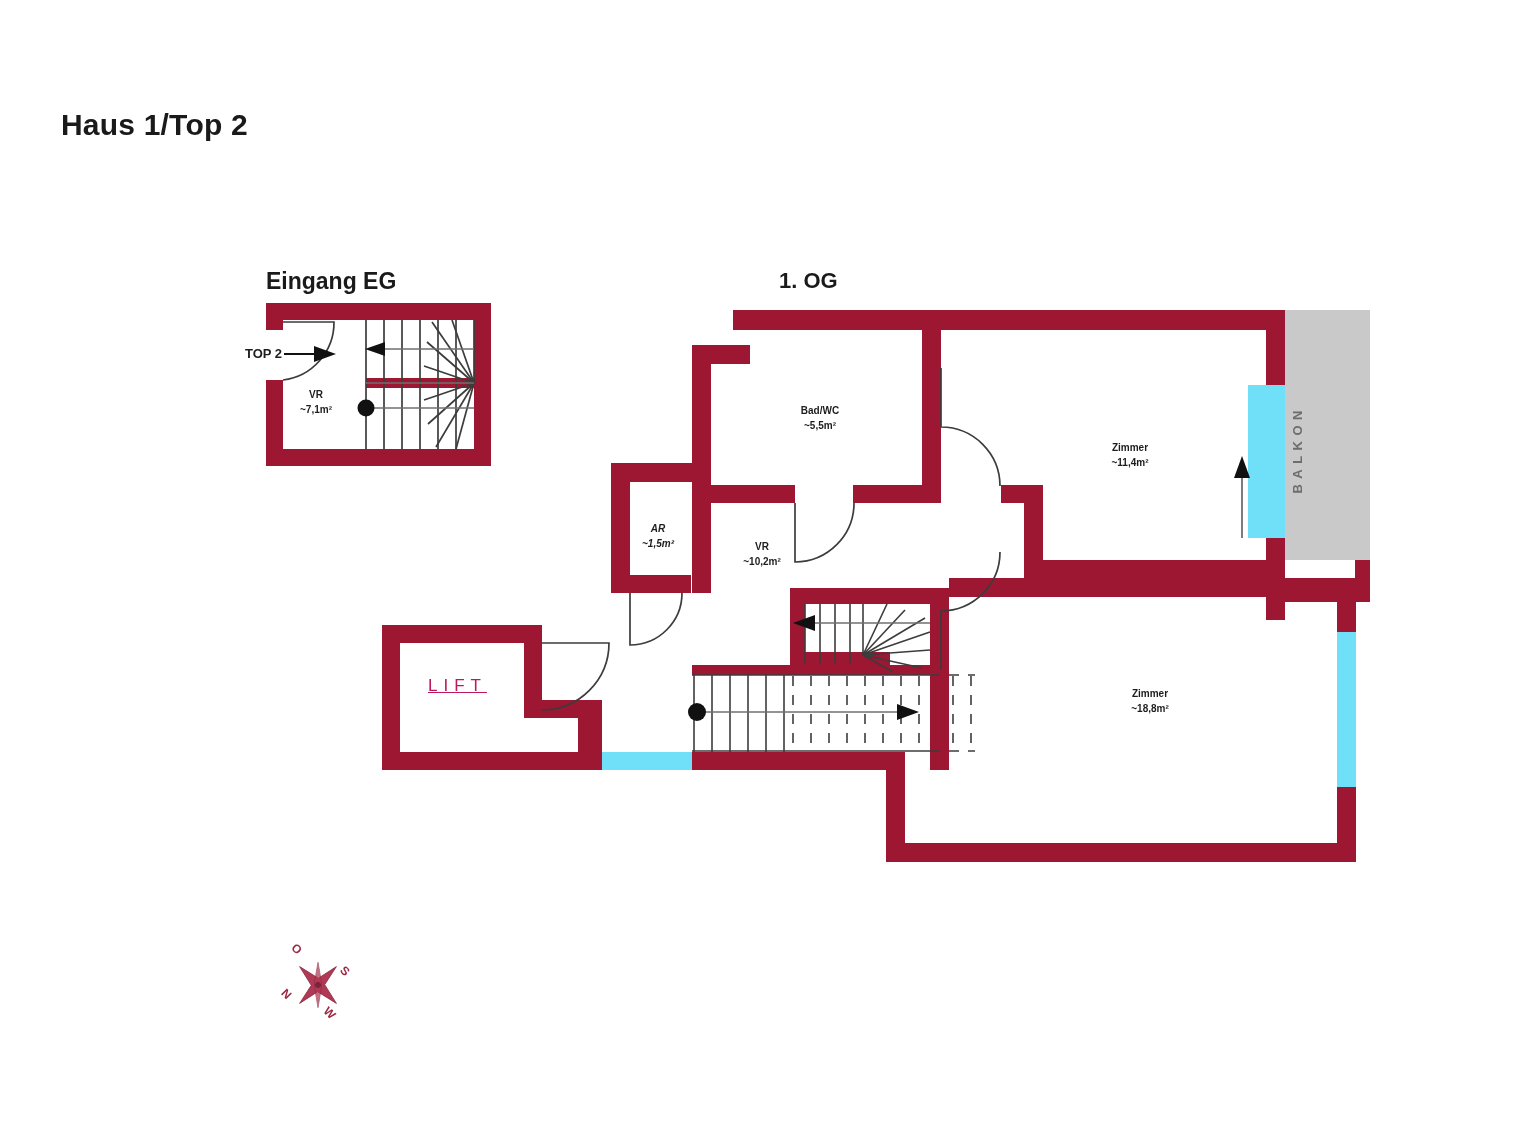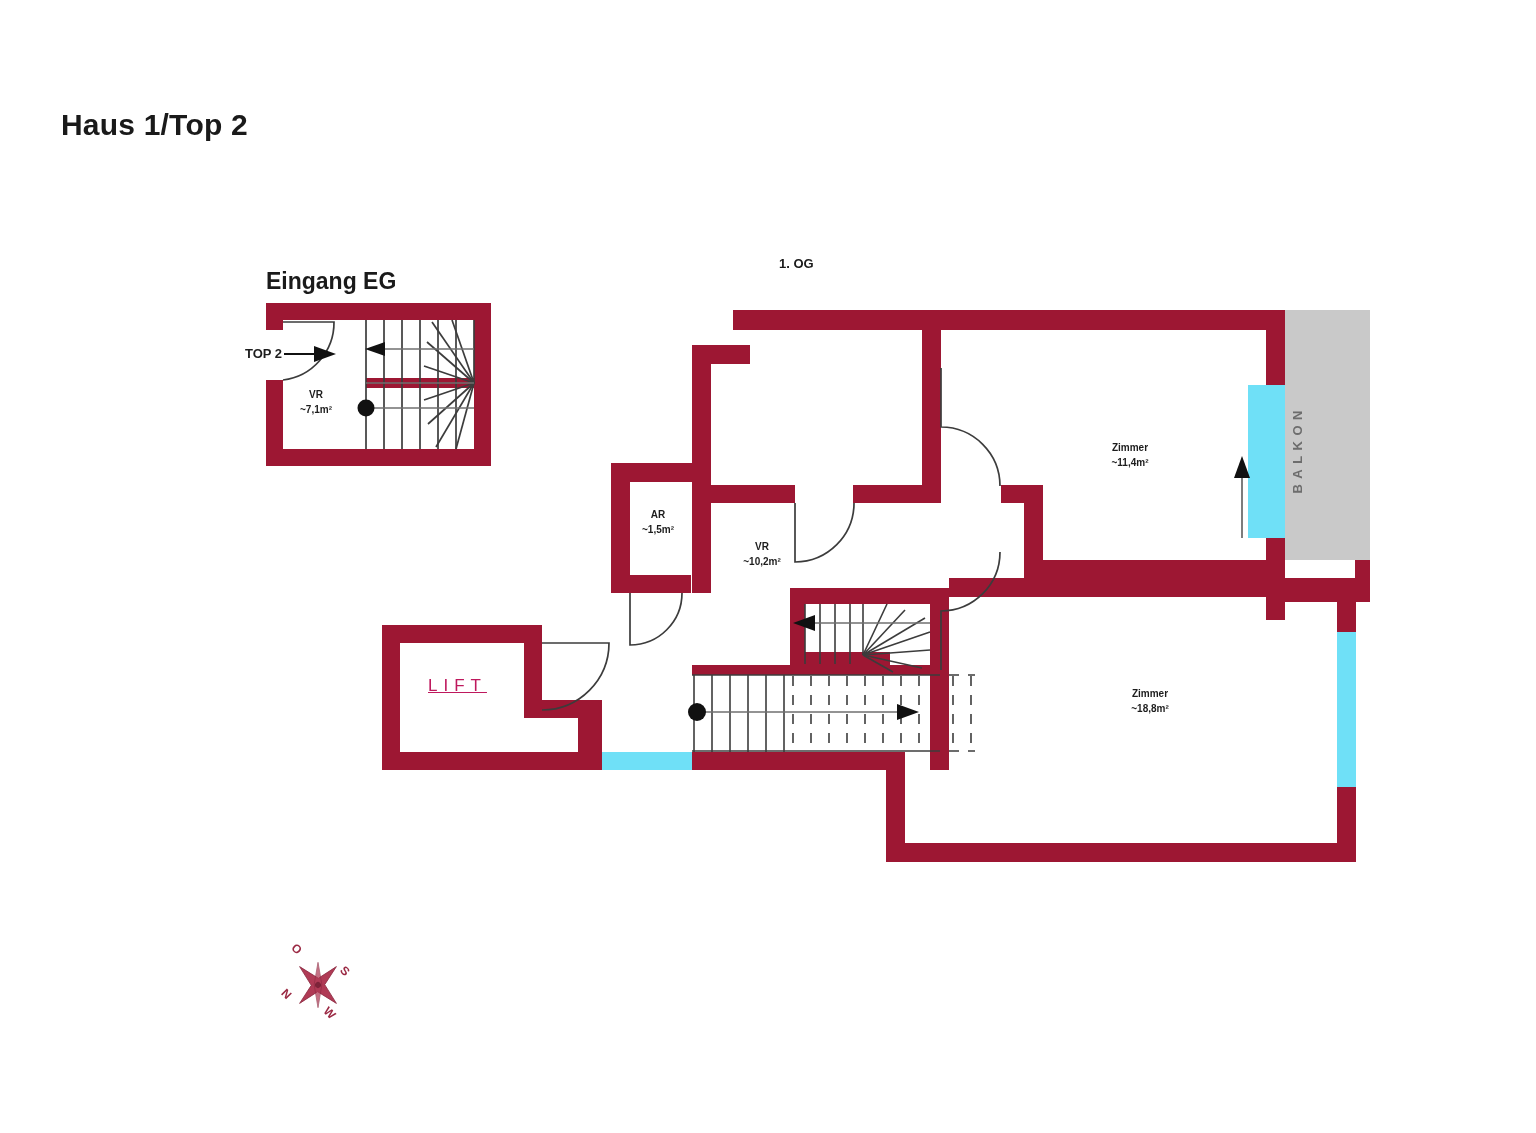--- a/index.html
+++ b/index.html
@@ -3,29 +3,29 @@
 <meta charset="utf-8">
 <style>
   html,body{margin:0;padding:0;background:#ffffff;}
   body{width:1536px;height:1133px;position:relative;overflow:hidden;
        font-family:"Liberation Sans","DejaVu Sans",sans-serif;}
   #stage{position:absolute;left:0;top:0;width:1377px;height:1133px;}
   #plan-svg{position:absolute;left:0;top:0;}
   .ttl{position:absolute;font-weight:bold;color:#1a1a1a;}
   #page-title{left:61px;top:108px;font-size:30px;letter-spacing:.2px;}
   #label-eg{left:266px;top:268px;font-size:23px;}
-  #label-og{left:779px;top:256px;font-size:13px;}
+  #label-og{left:779px;top:268px;font-size:22px;}
   .rmlab{position:absolute;text-align:center;color:#1d1d1d;font-weight:bold;
          font-size:10px;line-height:1.45;}
   .rmlab .nm{display:block;}
   .rmlab .ar{display:block;}
   #lbl-vr-eg{left:261px;top:388px;width:110px;}
   #lbl-top2{position:absolute;left:245px;top:346px;font-size:13px;font-weight:bold;color:#1d1d1d;}
   #lbl-badwc{left:730px;top:404px;width:180px;}
-  #lbl-ar{left:598px;top:508px;width:120px;}
+  #lbl-ar{left:598px;top:522px;width:120px;font-style:italic;}
   #lbl-vr-og{left:692px;top:540px;width:140px;}
   #lbl-z114{left:1030px;top:441px;width:200px;}
   #lbl-z188{left:1050px;top:687px;width:200px;}
   #lbl-lift{position:absolute;left:428px;top:676px;font-size:17px;color:#be185d;
             letter-spacing:6px;font-weight:500;text-decoration:underline;}
   #lbl-balkon{position:absolute;left:1290px;top:405px;font-size:13px;color:#6d6d6d;
               letter-spacing:5.5px;font-weight:600;
               writing-mode:vertical-rl;transform:rotate(180deg);}
   #compass{position:absolute;left:278px;top:940px;width:90px;height:95px;}
 </style>
@@ -252,20 +252,24 @@
 
   <div class="ttl" id="label-og">1. OG</div>
 
   <div id="lbl-top2">TOP 2</div>
 
   <div class="rmlab" id="lbl-vr-eg">
     <span class="nm">VR</span>
     <span class="ar">~7,1m²</span>
   </div>
 
+  <div class="rmlab" id="lbl-badwc">
+    <span class="nm">Bad/WC</span>
+    <span class="ar">~5,5m²</span>
+  </div>
 
   <div class="rmlab" id="lbl-ar">
     <span class="nm">AR</span>
     <span class="ar">~1,5m²</span>
   </div>
 
   <div class="rmlab" id="lbl-vr-og">
     <span class="nm">VR</span>
     <span class="ar">~10,2m²</span>
   </div>

